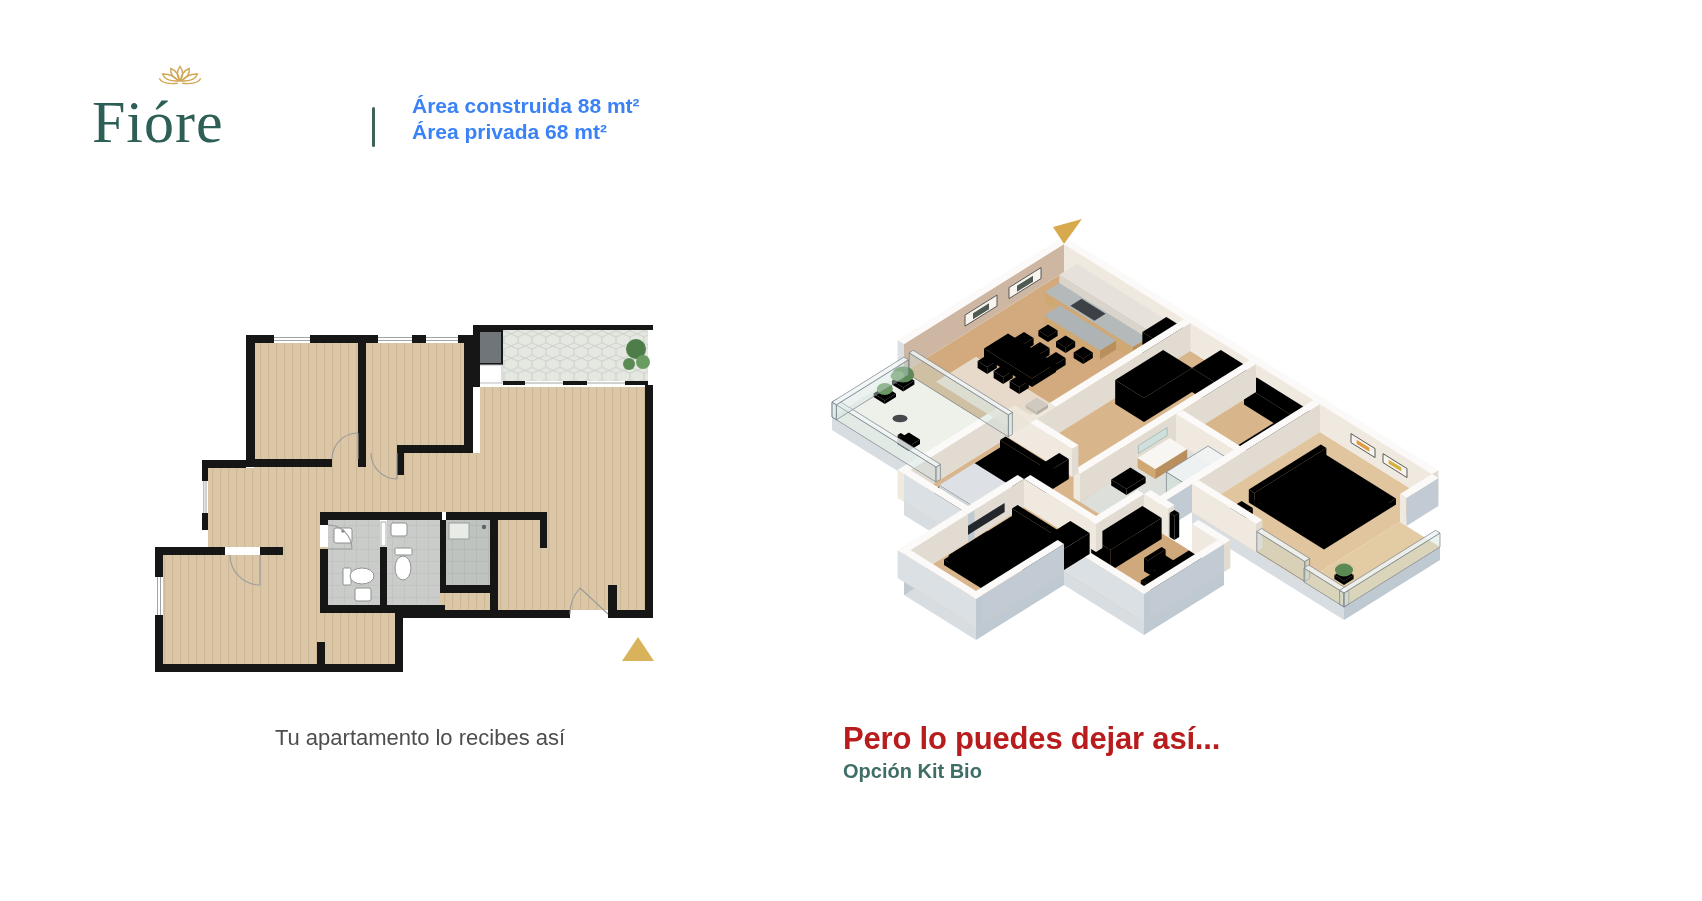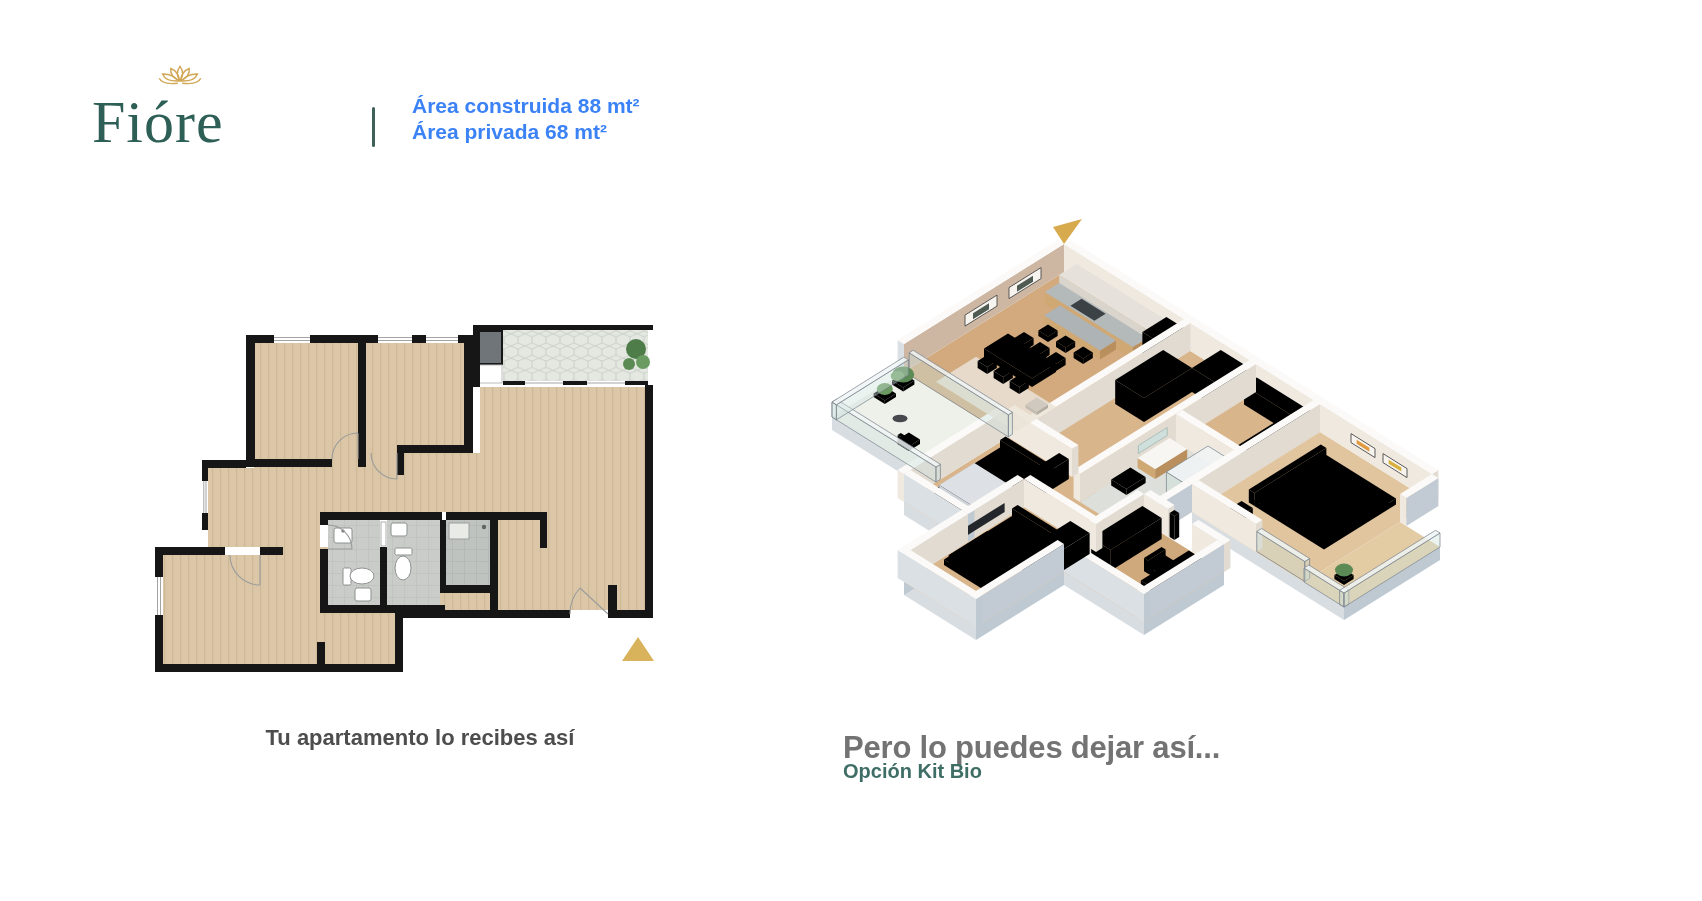--- a/index.html
+++ b/index.html
@@ -7,22 +7,22 @@
        font-family:"Liberation Sans",sans-serif;position:relative;}
   .abs{position:absolute;}
   
   #logo-text{left:92px;top:88px;font-family:Liberation Serif, serif;
      font-size:60px;color:#2e5f56;letter-spacing:1px;font-weight:500;}
   #lotus{left:156px;top:64px;}
   #header-divider{left:372px;top:107px;width:3px;height:40px;background:#3e615a;border-radius:2px;}
   #area-info{left:412px;top:93px;color:#3b82f6;font-size:21px;font-weight:600;line-height:26px;}
   
   #caption-2d{left:260px;top:725px;width:320px;text-align:center;
-     color:#4d4d4d;font-size:22px;font-weight:700;}
-  #title-3d{left:843px;top:721px;color:#737373;font-size:31px;font-weight:700;letter-spacing:-0.2px;margin-top:9px;}
+     color:#4d4d4d;font-size:22px;font-weight:400;}
+  #title-3d{left:843px;top:721px;color:#b91c1c;font-size:31px;font-weight:700;letter-spacing:-0.2px;}
   #subtitle-3d{left:843px;top:760px;color:#3f6e67;font-size:20px;font-weight:700;}
   svg{display:block;}
 </style>
 </head>
 <body>
 
 <div class="abs" id="logo-text">Fióre</div>
 
 <svg class="abs" id="lotus" width="48" height="33" viewBox="0 0 44 30">
   <g fill="none" stroke="#d2a857" stroke-width="1.3">

